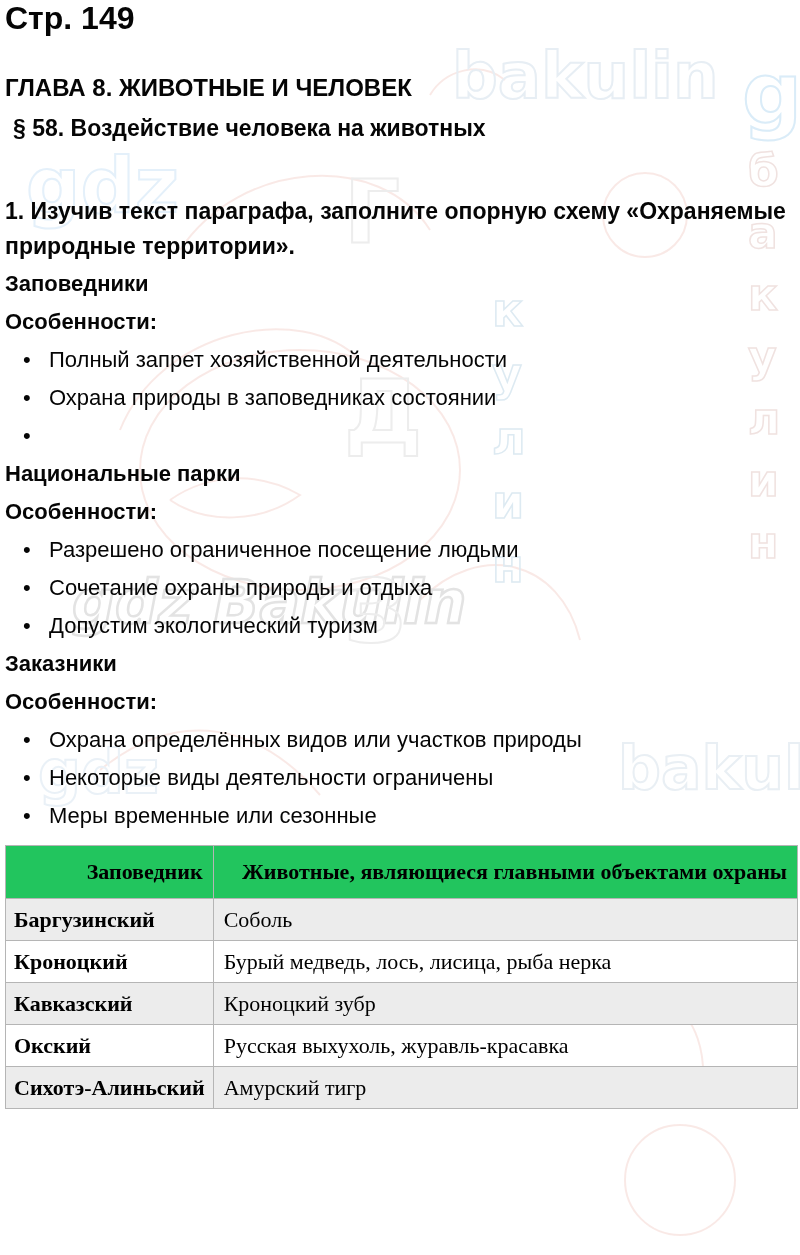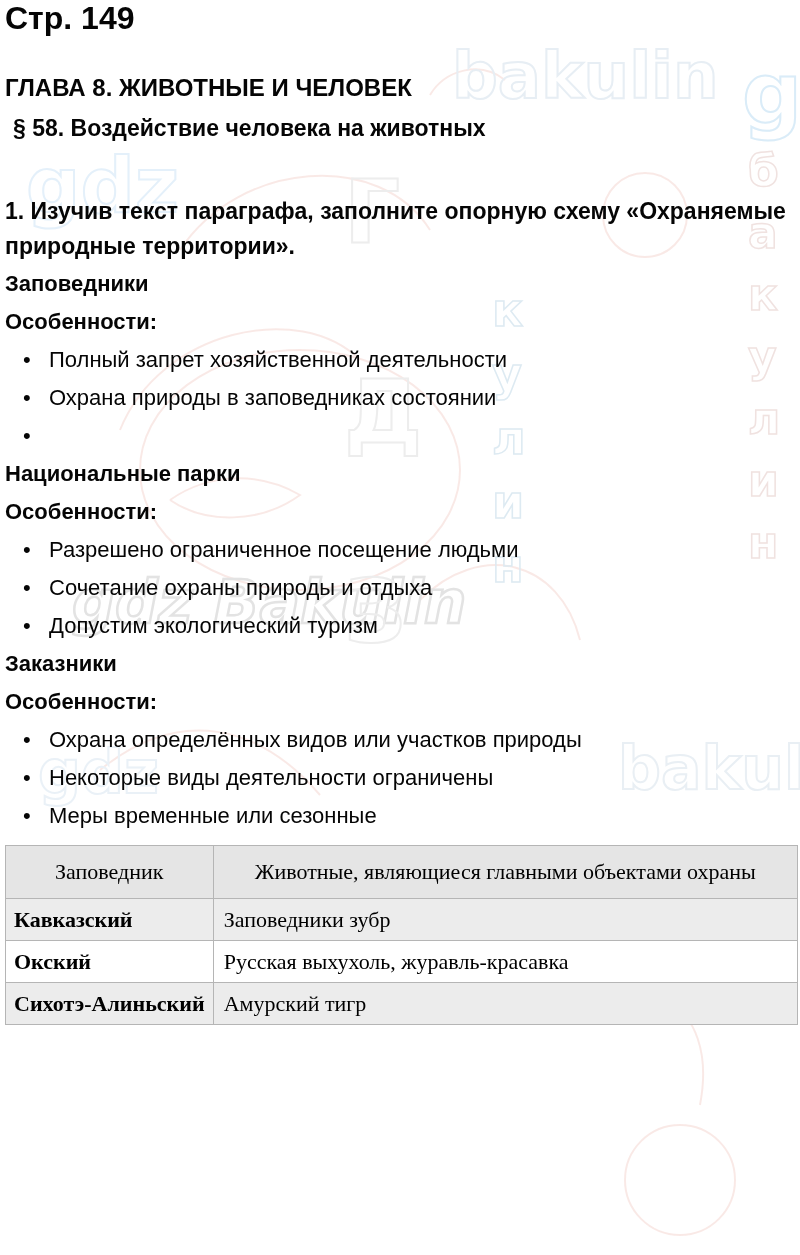--- a/index.html
+++ b/index.html
@@ -35,21 +35,21 @@
   .scheme{font-size:22px;line-height:38px;margin-top:1px;}
   .sec-title,.features-label{font-weight:bold;}
   ul.blist{list-style:none;margin:0;padding:0;}
   ul.blist li{display:flex;align-items:baseline;}
   .blt{flex:0 0 26px;padding-left:18px;font-size:22px;}
 
   
   table.zap{border-collapse:collapse;width:793px;margin-top:10px;
             font-family:"Liberation Serif", serif;font-size:22px;color:#000;}
   table.zap th,table.zap td{border:1px solid #b5b5b5;padding:4px 10px;vertical-align:middle;}
-  table.zap th{font-weight:normal;text-align:center;height:44px;background:#e5e5e5;}
+  table.zap th{font-weight:bold;text-align:right;height:44px;background:#22c55e;}
   table.zap td{height:33px;}
   table.zap td.c1{width:187px;font-weight:bold;white-space:nowrap;padding-left:8px;padding-right:8px;}
   table.zap tbody tr:nth-child(odd){background:#ececec;}
 </style>
 </head>
 <body>
 
 <div class="wm-layer">
   <svg class="wm-sketch" width="800" height="1255" viewBox="0 0 800 1255" fill="none" stroke="#f5d8d3" stroke-width="2" opacity="0.55">
     <path d="M180,250 C240,160 380,150 430,230"></path>
@@ -153,22 +153,30 @@
 
   <table class="zap">
     <thead>
       <tr>
         <th class="c1">Заповедник</th>
         <th>Животные, являющиеся главными объектами охраны</th>
       </tr>
     </thead>
     <tbody>
       <tr>
+        <td class="c1">Баргузинский</td>
+        <td>Соболь</td>
+      </tr>
+      <tr>
+        <td class="c1">Кроноцкий</td>
+        <td>Бурый медведь, лось, лисица, рыба нерка</td>
+      </tr>
+      <tr>
         <td class="c1">Кавказский</td>
-        <td>Заповедники зубр</td>
+        <td>Кроноцкий зубр</td>
       </tr>
       <tr>
         <td class="c1">Окский</td>
         <td>Русская выхухоль, журавль-красавка</td>
       </tr>
       <tr>
         <td class="c1">Сихотэ-Алиньский</td>
         <td>Амурский тигр</td>
       </tr>
 

